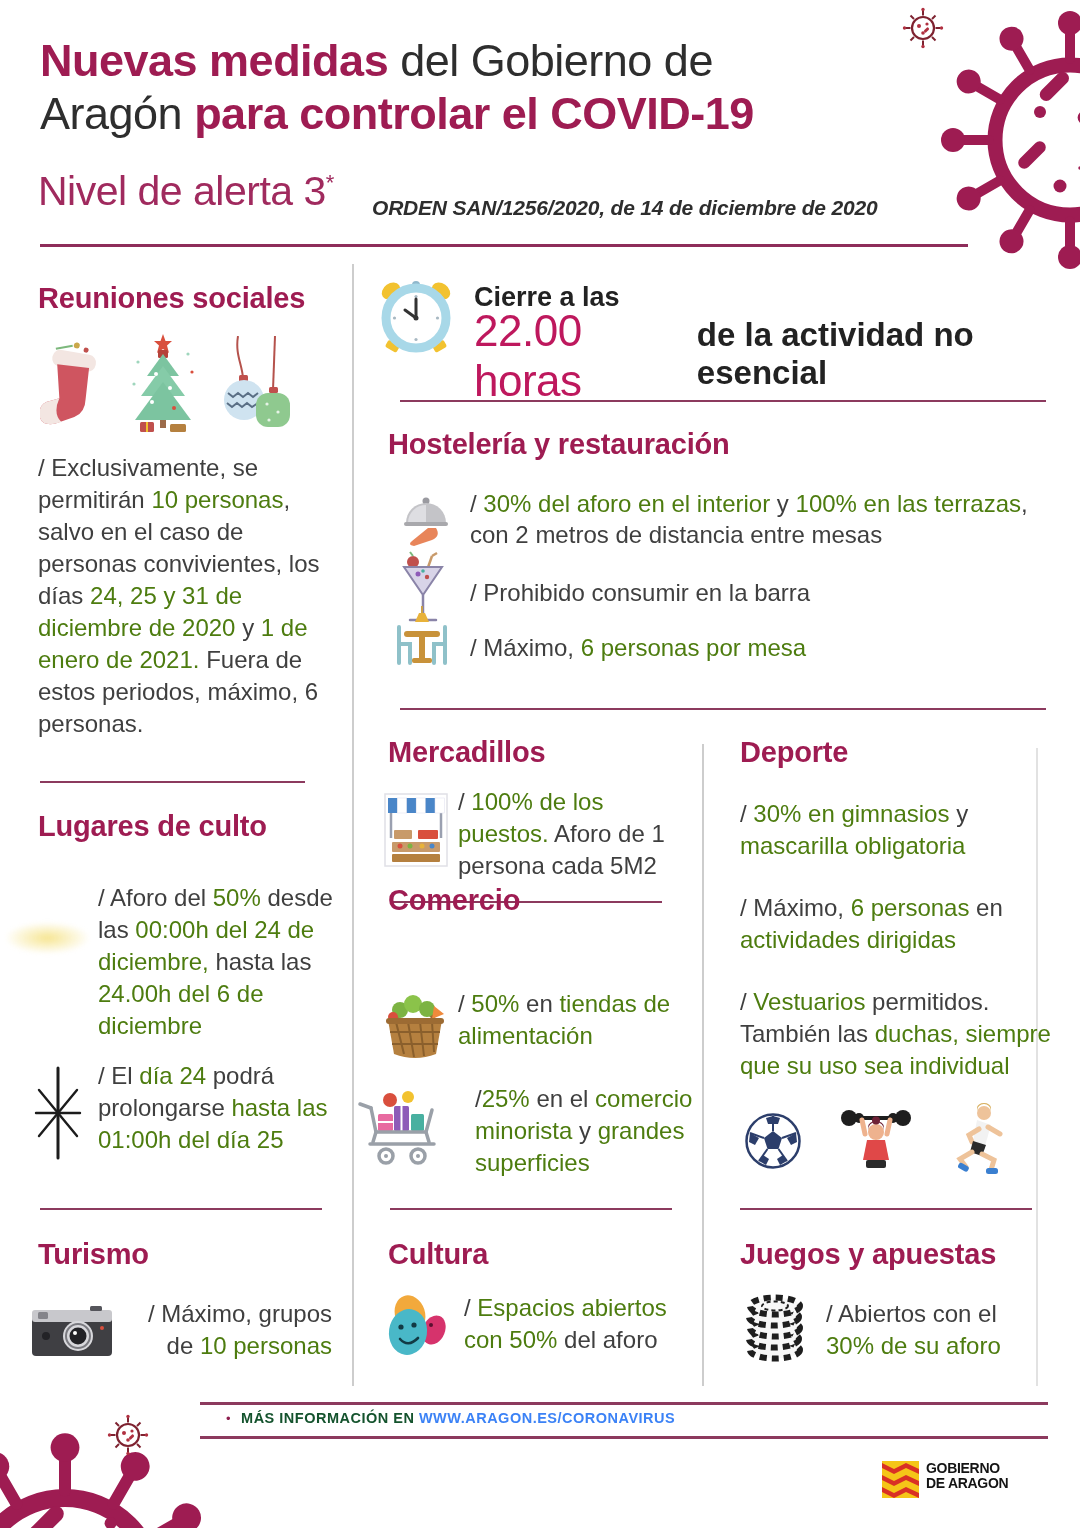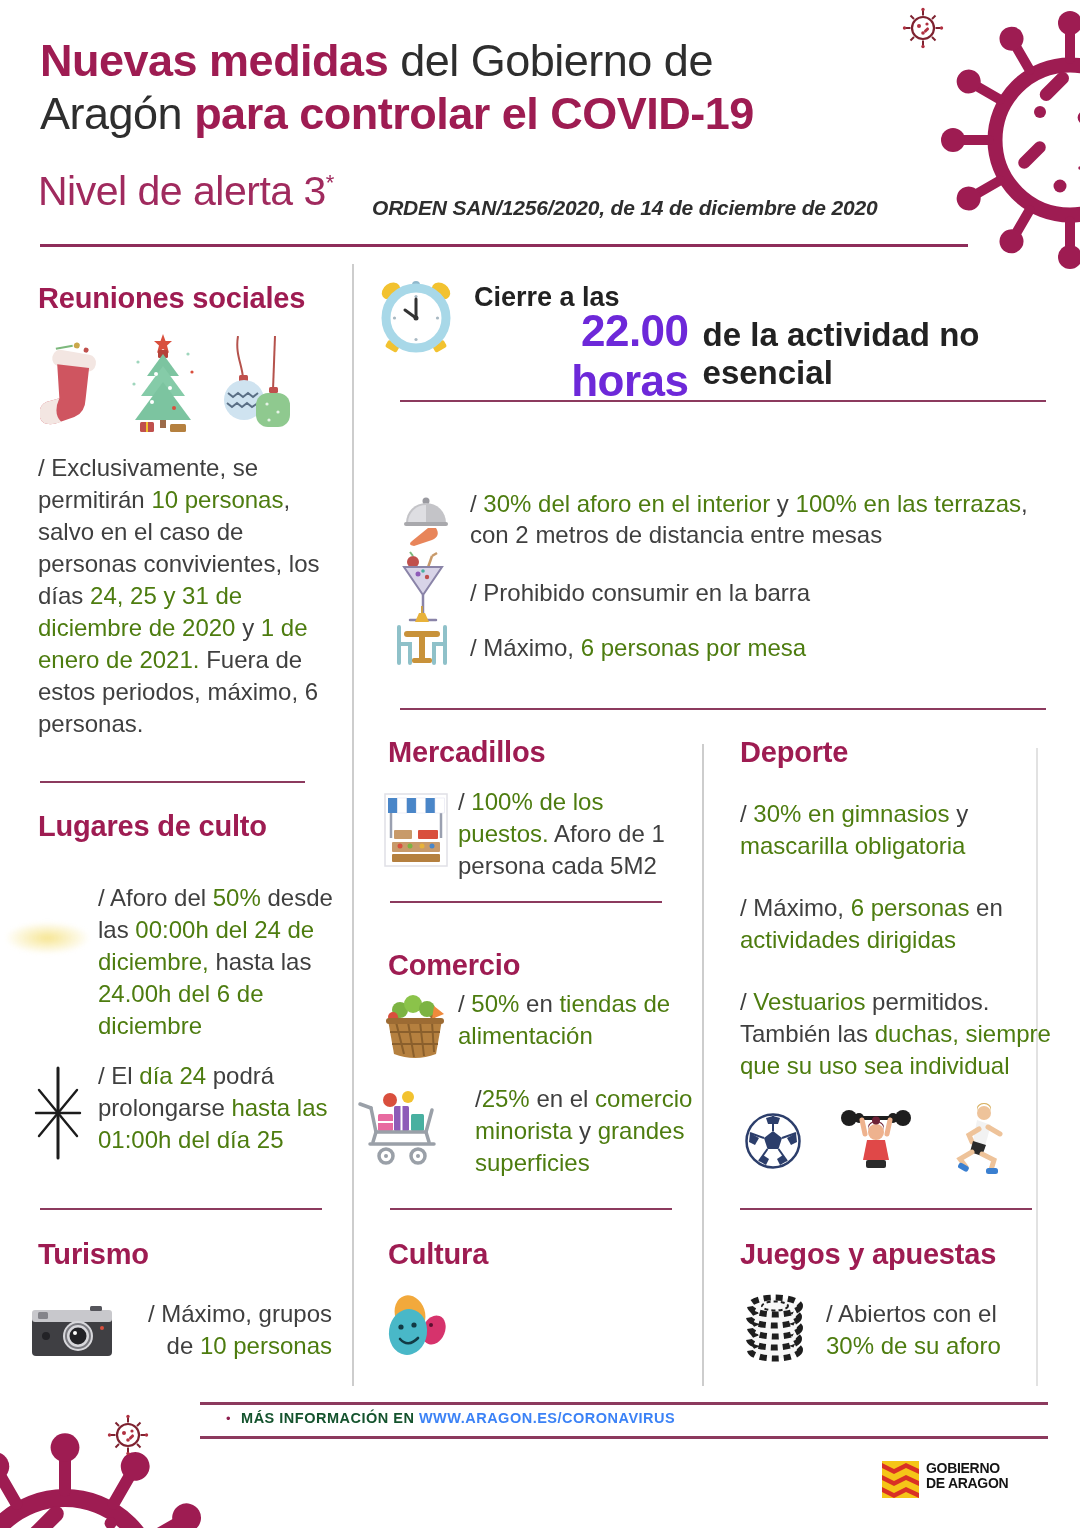--- a/index.html
+++ b/index.html
@@ -13,21 +13,21 @@
   .alert{font-size:41px;color:#a02a5e;font-weight:400;letter-spacing:-0.5px;}
   .alert sup{font-size:22px;vertical-align:super;}
   .order{font-size:21px;font-style:italic;font-weight:700;color:#2e2e2e;letter-spacing:-0.2px;}
   
   .h{font-size:29px;font-weight:800;color:#9e1c52;letter-spacing:-0.2px;}
   
   .body{font-size:24px;line-height:32px;color:#3f3f3f;}
   .body b{color:#4d7c0f;font-weight:400;}
   
   .cierre1{font-size:27px;font-weight:700;color:#222;}
-  .cierre-time{font-size:44px;font-weight:700;color:#6d28d9;letter-spacing:-0.5px;text-align:right;}
+  .cierre-time{font-size:44px;font-weight:400;color:#be185d;letter-spacing:-0.5px;}
   .cierre-suffix{font-size:33px;font-weight:700;color:#222;margin-left:14px;}
   .baseline{display:flex;align-items:baseline;}
   
   .hr{background:#8c3a5e;height:2px;}
   .hr-thick{background:#8e2d5a;height:3px;}
   .vr{background:#cdcdcd;width:2px;}
   
   .f-text{font-size:14.5px;letter-spacing:0.5px;white-space:nowrap;}
   .f-bullet{color:#8e1f4f;margin-right:10px;font-size:13px;}
   .f-prefix{color:#14532d;font-weight:600;}
@@ -223,20 +223,21 @@
     <line x1="40" y1="42" x2="29" y2="34" stroke="#333" stroke-width="3" stroke-linecap="round"></line>
     <circle cx="40" cy="42" r="2.5" fill="#333"></circle>
   </svg>
   <div class="abs cierre1" style="left:474px;top:282px;">Cierre a las</div>
   <div class="abs baseline" style="left:474px;top:306px;">
     <span class="cierre-time">22.00 horas</span>
     <span class="cierre-suffix">de la actividad no esencial</span>
   </div>
   <div class="abs hr" style="left:400px;top:400px;width:646px;"></div>
 
+  <div class="abs h" style="left:388px;top:428px;">Hostelería y restauración</div>
 
   <svg class="abs" style="left:398px;top:490px;" width="56" height="56">
     <circle cx="28" cy="11" r="3.5" fill="#9a9aa0"></circle>
     <path d="M8 33 A20 20 0 0 1 48 33 Z" fill="#c4c4c8"></path>
     <path d="M10 33 A18 18 0 0 1 28 15 L28 33 Z" fill="#dedee2"></path>
     <rect x="6" y="32" width="44" height="4" rx="2" fill="#a8a8ac"></rect>
     <path d="M30 38 L14 51 Q9 55 16 56 L34 50 Q43 46 38 38 Z" fill="#e8855a"></path>
   </svg>
   <div class="abs body" style="left:470px;top:488px;width:585px;line-height:31px;"><span>/ </span><b>30% del aforo en el interior</b><span> y </span><b>100% en las terrazas</b><span>, con 2 metros de distancia entre mesas</span></div>
 
@@ -289,21 +290,21 @@
     <rect x="8" y="50" width="48" height="10" rx="1" fill="#c89a6a"></rect>
     <circle cx="16" cy="54" r="2.5" fill="#d94f3d"></circle>
       <circle cx="26" cy="54" r="2.5" fill="#7cb342"></circle>
     <circle cx="38" cy="54" r="2.5" fill="#e8b23a"></circle>
       <circle cx="48" cy="54" r="2.5" fill="#4a86c8"></circle>
     <rect x="8" y="62" width="48" height="8" rx="1" fill="#b5803f"></rect>
   </svg>
   <div class="abs body" style="left:458px;top:786px;width:220px;"><span>/ </span><b>100% de los puestos.</b><span> Aforo de 1 persona cada 5M2</span></div>
   <div class="abs hr" style="left:390px;top:901px;width:272px;"></div>
 
-  <div class="abs h" style="left:388px;top:949px;">Comercio</div>
+  <div class="abs h" style="left:388px;top:884px;">Comercio</div>
   <svg class="abs" style="left:382px;top:992px;" width="66" height="70">
     <path d="M14 28 A20 18 0 0 1 52 28" fill="none" stroke="#9c6b33" stroke-width="4"></path>
     <circle cx="18" cy="18" r="8" fill="#7cb342"></circle>
       <circle cx="31" cy="12" r="9" fill="#8bc34a"></circle>
     <circle cx="45" cy="17" r="8" fill="#7cb342"></circle>
     <polygon points="52,14 62,22 50,27" fill="#ef8a3c"></polygon>
     <circle cx="11" cy="25" r="5" fill="#d94f3d"></circle>
     <path d="M6 28 L60 28 L54 62 Q33 70 12 62 Z" fill="#b5803f"></path>
     <g stroke="#8a5f2c" stroke-width="2">
       <line x1="14" y1="30" x2="22" y2="62"></line>
@@ -343,20 +344,21 @@
   <div class="abs h" style="left:388px;top:1238px;">Cultura</div>
   <svg class="abs" style="left:376px;top:1290px;" width="78" height="68">
     <ellipse cx="34" cy="24" rx="15" ry="19" fill="#f2a93c" transform="rotate(-18 34 24)"></ellipse>
     <ellipse cx="58" cy="40" rx="11" ry="15" fill="#d6336c" transform="rotate(22 58 40)"></ellipse>
     <circle cx="55" cy="35" r="2" fill="#5a1030"></circle>
     <ellipse cx="32" cy="42" rx="19" ry="23" fill="#49b8c8" transform="rotate(8 32 42)"></ellipse>
     <circle cx="25" cy="37" r="2.6" fill="#123a44"></circle>
       <circle cx="38" cy="35" r="2.6" fill="#123a44"></circle>
     <path d="M24 49 Q32 58 42 48" fill="none" stroke="#123a44" stroke-width="2.6" stroke-linecap="round"></path>
   </svg>
+  <div class="abs body" style="left:464px;top:1292px;width:220px;"><span>/ </span><b>Espacios abiertos con 50%</b><span> del aforo</span></div>
 
   <div class="abs h" style="left:740px;top:736px;">Deporte</div>
   <div class="abs body" style="left:740px;top:798px;width:305px;"><span>/ </span><b>30% en gimnasios</b><span> y </span><b>mascarilla obligatoria</b></div>
   <div class="abs body" style="left:740px;top:892px;width:305px;"><span>/ Máximo, </span><b>6 personas</b><span> en </span><b>actividades dirigidas</b></div>
   <div class="abs body" style="left:740px;top:986px;width:312px;"><span>/ </span><b>Vestuarios</b><span> permitidos. También las </span><b>duchas, siempre que su uso sea individual</b></div>
 
   <svg class="abs" style="left:744px;top:1112px;" width="58" height="58">
     <circle cx="29" cy="29" r="26.5" fill="#ffffff" stroke="#2c3e6b" stroke-width="2.5"></circle>
     <polygon points="29,19 38,26 34.5,37 23.5,37 20,26" fill="#2c3e6b"></polygon>
     <g stroke="#2c3e6b" stroke-width="2">

